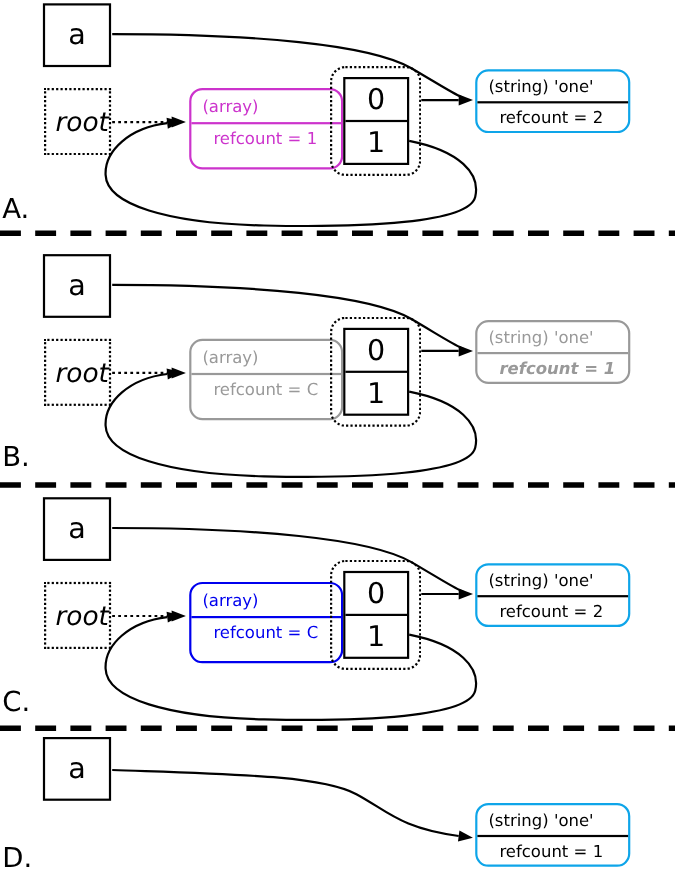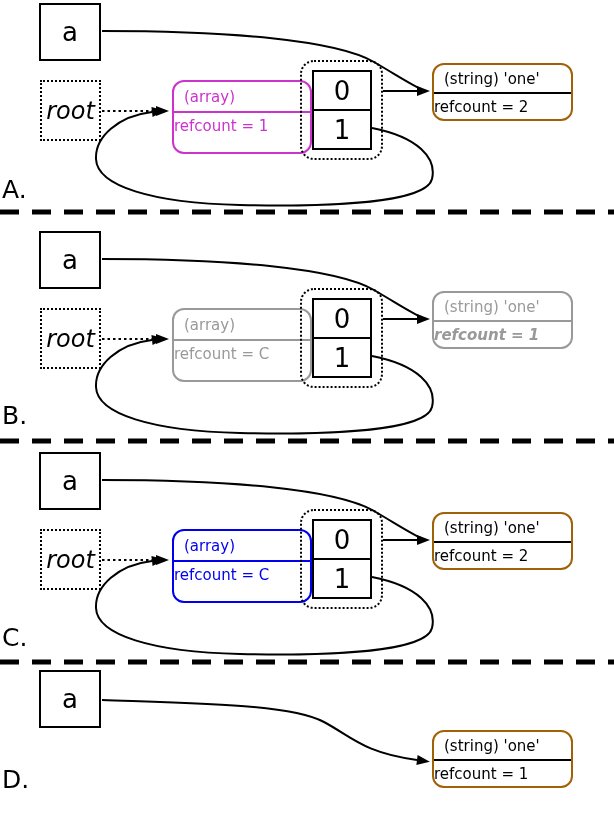--- a/index.html
+++ b/index.html
@@ -7,27 +7,27 @@
     position:relative;width:614px;height:814px;background:#ffffff;overflow:hidden;
     font-family:"DejaVu Sans","Liberation Sans",sans-serif;color:#000;
   }
   .box{position:absolute;box-sizing:border-box;background:#fff;}
   .var-box{
     width:62px;height:58px;border:2px solid #000;z-index:3;
     display:flex;align-items:center;justify-content:center;font-size:26px;
   }
   .root-box{
     width:61px;height:61px;border:2px dotted #000;z-index:3;
-    display:flex;align-items:center;justify-content:center;
+    display:flex;align-items:center;justify-content:flex-end;
     font-style:italic;font-size:24px;
   }
-  .node{border:2px solid #a16207;border-radius:12px;font-size:15px;z-index:1;}
+  .node{border:2px solid #0ea5e9;border-radius:12px;font-size:15px;z-index:1;}
   .node .nrow1{height:29px;box-sizing:border-box;border-bottom:2px solid;
     display:flex;align-items:center;padding-left:10px;}
-  .node .nrow2{height:25px;display:flex;align-items:center;padding-left:0;}
+  .node .nrow2{height:25px;display:flex;align-items:center;padding-left:20px;}
   .array-node{width:140px;height:74px;}
   .array-node .nrow1{height:31px;}
   .string-node{width:141px;height:58px;z-index:3;}
   .bold-italic{font-style:italic;font-weight:bold;}
   .dotted-wrap{
     width:83px;height:100px;border:2px dotted #000;border-radius:14px;
     background:transparent;z-index:2;
   }
   .cells{width:60px;height:80px;border:2px solid #000;z-index:3;}
   .cell{height:37px;display:flex;align-items:center;justify-content:center;font-size:26px;}

